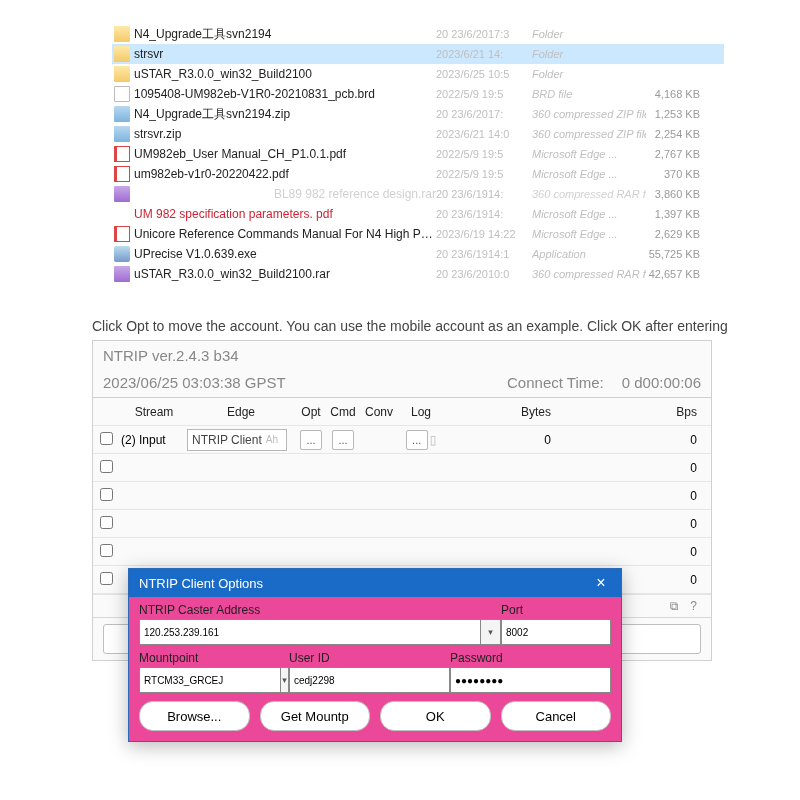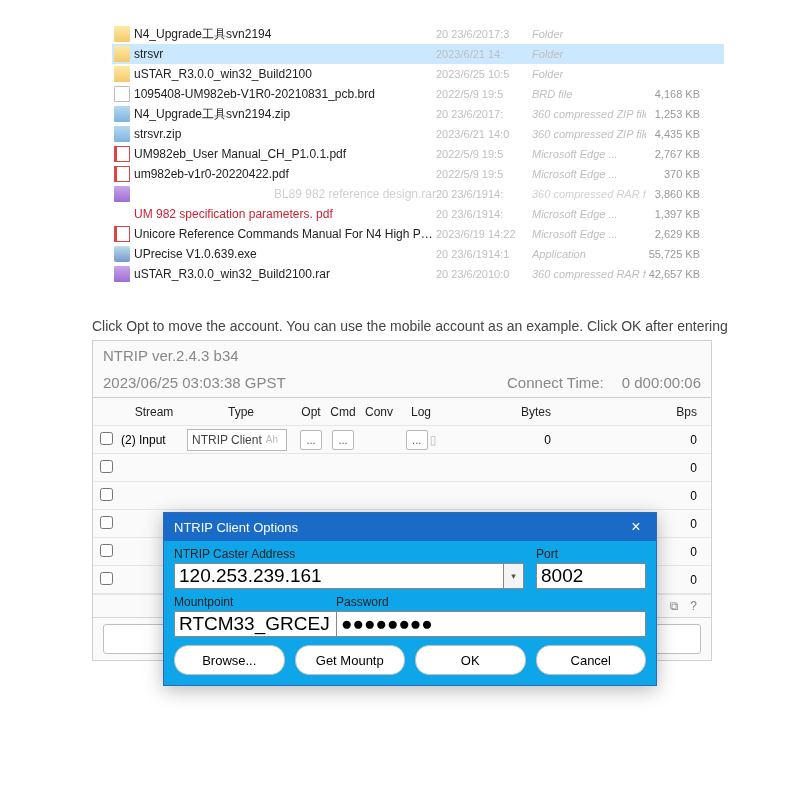--- a/index.html
+++ b/index.html
@@ -47,28 +47,28 @@
   .type-dd { border: 1px solid #b8b8b8; background: #fff; height: 22px; width: 100px; font-size: 12px; padding: 0 4px; color: #444; display: inline-flex; align-items: center; }
   input[type=checkbox] { width: 13px; height: 13px; }
 
   
   .foot-icons { display: flex; justify-content: flex-end; gap: 12px; padding: 4px 14px; border-top: 1px solid #e3e3e3; color: #888; }
   .big-btn-row { display: flex; gap: 10px; padding: 6px 10px; border-top: 1px solid #d8d8d8; justify-content: space-between; }
   .big-btn { flex: 1; border: 1px solid #bfbfbf; background: #fff; height: 30px; border-radius: 3px; font-size: 13px; display: flex; align-items: center; justify-content: center; gap: 6px; }
   .u-x { text-decoration: underline; }
 
   
-  .dialog { position: absolute; left: 128px; top: 512px; width: 494px; border: 1px solid #2a6ab8; background: #0ea5e9; box-shadow: 0 4px 18px rgba(0,0,0,.28); margin-left: 35px; }
+  .dialog { position: absolute; left: 128px; top: 568px; width: 494px; border: 1px solid #2a6ab8; background: #ec4899; box-shadow: 0 4px 18px rgba(0,0,0,.28); }
   .dlg-title { background: #1a6bc8; color: #fff; height: 28px; display: flex; align-items: center; padding: 0 0 0 10px; font-size: 13px; }
   .dlg-close { margin-left: auto; width: 40px; text-align: center; color: #fff; font-size: 16px; height: 28px; line-height: 28px; }
   .dlg-body { padding: 6px 10px 10px; }
-  .dlg-row { display: flex; gap: 12px; margin-bottom: 6px; }
+  .dlg-row { display: flex; gap: 0; margin-bottom: 6px; }
   .dlg-field { display: flex; flex-direction: column; }
   .dlg-field label { font-size: 12px; color: #222; margin-bottom: 2px; }
-  .txt { border: 1px solid #888; height: 24px; padding: 12px 4px; font-size: 19px; background: #fff; }
+  .txt { border: 1px solid #888; height: 24px; padding: 12px 4px; font-size: 10px; background: #fff; }
   .combo { display: flex; }
   .combo .txt { flex: 1; }
   .combo-btn { border: 1px solid #888; border-left: none; width: 20px; display: flex; align-items: center; justify-content: center; font-size: 9px; color: #555; background: #f4f4f4; }
   .dlg-btns { display: flex; gap: 10px; margin-top: 8px; justify-content: space-between; }
   .dlg-btn { flex: 1; border: 1px solid #bfbfbf; background: #fff; height: 30px; border-radius: 14px; font-size: 13px; }
 
   .gear { display: inline-block; width: 12px; height: 12px; border: 2px solid #666; border-radius: 50%; position: relative; }
 </style>
 </head>
 <body>
@@ -107,21 +107,21 @@
       <span class="col-name">N4_Upgrade工具svn2194.zip</span>
       <span class="col-date">20 23/6/2017:</span>
       <span class="col-type">360 compressed ZIP file</span>
       <span class="col-size">1,253 KB</span>
     </div>
     <div class="file-row">
       <span class="fi fi-zip"></span>
       <span class="col-name">strsvr.zip</span>
       <span class="col-date">2023/6/21 14:0</span>
       <span class="col-type">360 compressed ZIP file</span>
-      <span class="col-size">4,435 KB</span>
+      <span class="col-size">2,254 KB</span>
     </div>
     <div class="file-row">
       <span class="fi fi-pdf"></span>
       <span class="col-name">UM982eb_User Manual_CH_P1.0.1.pdf</span>
       <span class="col-date">2022/5/9 19:5</span>
       <span class="col-type">Microsoft Edge ...</span>
       <span class="col-size">2,767 KB</span>
     </div>
     <div class="file-row">
       <span class="fi fi-pdf"></span>
@@ -175,21 +175,21 @@
     <span>2023/06/25 03:03:38 GPST</span>
     <span class="gap"></span>
     <span>Connect Time:</span>
     <span style="width:18px"></span>
     <span>0 d00:00:06</span>
   </div>
   <div class="grid">
     <div class="grow ghdr">
       <div class="gc-chk"></div>
       <div class="gc-stream">Stream</div>
-      <div class="gc-type">Type</div>
+      <div class="gc-type">Edge</div>
       <div class="gc-opt">Opt</div>
       <div class="gc-cmd">Cmd</div>
       <div class="gc-conv">Conv</div>
       <div class="gc-log">Log</div>
       <div class="gc-bytes">Bytes</div>
       <div class="gc-bps">Bps</div>
     </div>
     <div class="grow">
       <div class="gc-chk"><input type="checkbox" style=""></div>
       <div class="gc-stream">(2) Input</div>
@@ -302,20 +302,24 @@
     </div>
     <div class="dlg-row">
       <div class="dlg-field" style="width:150px">
         <label>Mountpoint</label>
         <div class="combo">
           <input class="txt" value="RTCM33_GRCEJ" style="">
           <span class="combo-btn">▾</span>
         </div>
       </div>
       <div class="dlg-field" style="flex:1">
+        <label>User ID</label>
+        <input class="txt" value="cedj2298" style="">
+      </div>
+      <div class="dlg-field" style="flex:1">
         <label>Password</label>
         <input class="txt" type="text" value="●●●●●●●●" style="">
       </div>
     </div>
     <div class="dlg-btns">
       <button class="dlg-btn">Browse...</button>
       <button class="dlg-btn">Get Mountp</button>
       <button class="dlg-btn">OK</button>
       <button class="dlg-btn">Cancel</button>
     </div>

